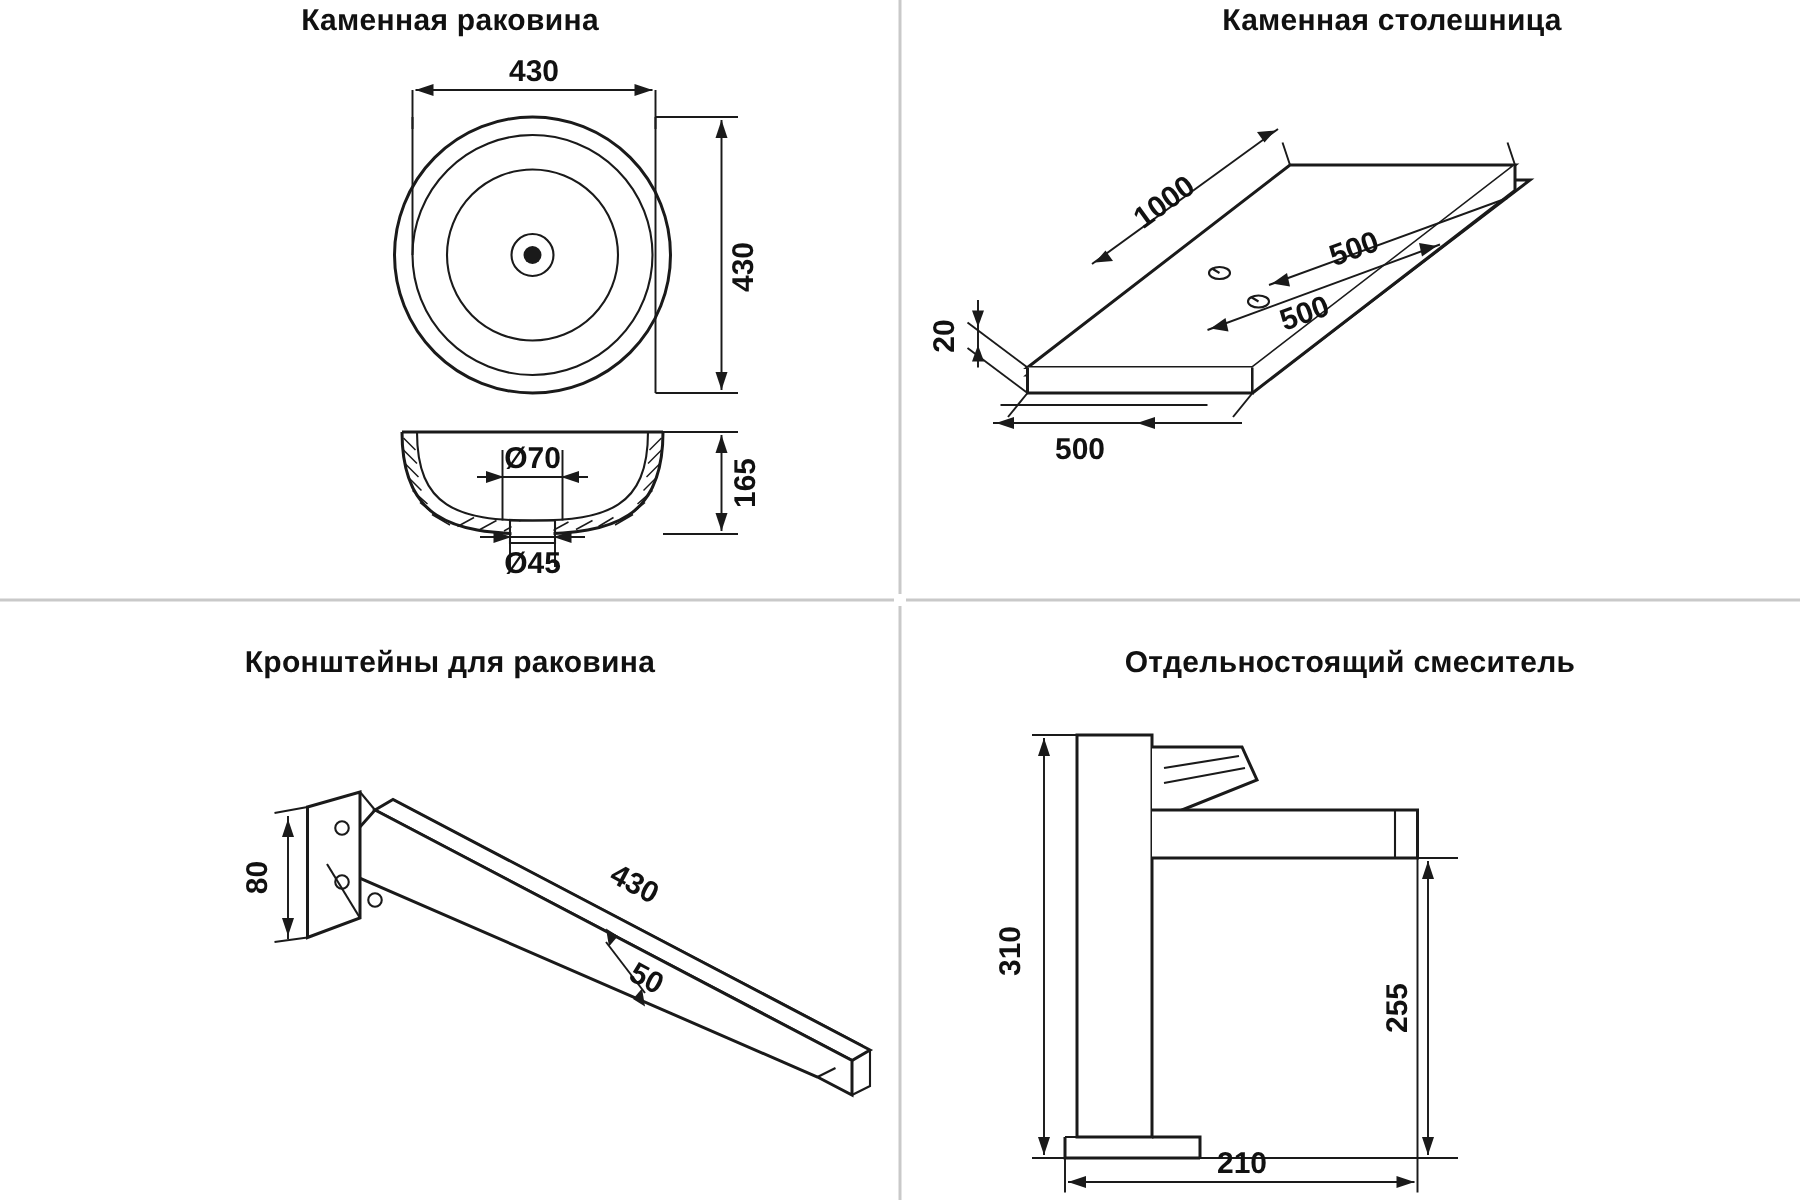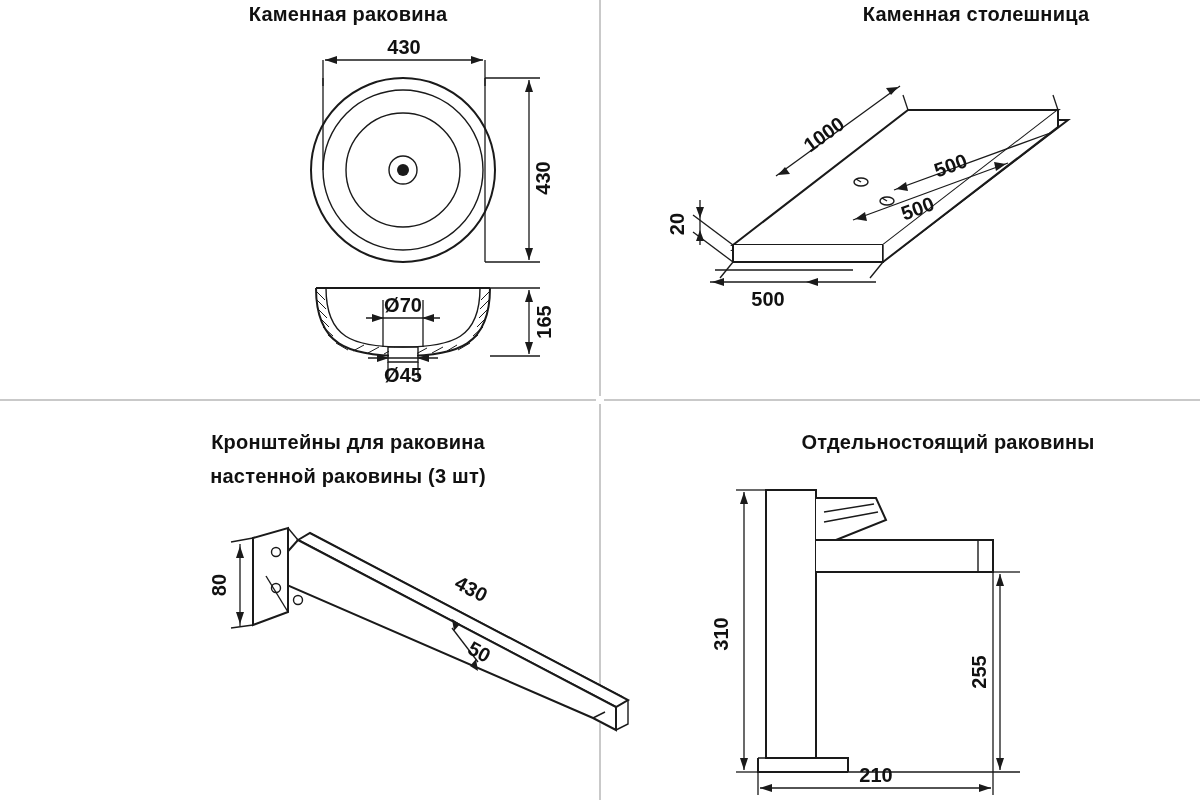--- a/index.html
+++ b/index.html
@@ -17,21 +17,20 @@
   }
   .sheet {
     position: absolute;
     left: 0; top: 0;
     width: 1200px;
     height: 800px;
   }
   .quadrant {
     position: absolute;
     box-sizing: border-box;
-    margin-left: 48px;
   }
   #q-tl { left: 0;   top: 0;   width: 600px; height: 400px; }
   #q-tr { left: 600px; top: 0; width: 656px; height: 400px; }
   #q-bl { left: 0;   top: 400px; width: 600px; height: 400px; }
   #q-br { left: 600px; top: 400px; width: 600px; height: 400px; }
 
   .panel-title {
     position: absolute;
     width: 100%;
     text-align: center;
@@ -258,21 +257,20 @@
         <path class="fill-dark" d="M64,282 l12,-4 v8 z"></path>
         <path class="fill-dark" d="M158,282 l12,-4 v8 z"></path>
         <path class="dim" d="M160,282 L228,282"></path>
         <text class="dimtext" x="120" y="306" text-anchor="middle">500</text>
       </g>
     </svg>
   </div>
 
   <div class="quadrant" id="q-bl">
     <div class="panel-title" id="title-bl">Кронштейны для раковина</div>
-    <div class="panel-title" style="top:62px;">настенной раковины (3 шт)</div>
 
     <svg class="drawing" width="600" height="400" viewBox="0 0 600 400">
 
       <g>
 
         <path class="fill-white" d="M250,140 L262,133 L580,300 L568,307 Z" stroke="none"></path>
         <path class="ln med" d="M250,140 L262,133 L580,300 L568,307 Z"></path>
 
         <path class="fill-white" d="M218,176 L250,140 L568,307 L568,330 Z" stroke="none"></path>
         <path class="ln med" d="M218,176 L250,140 L568,307 L568,330 L545,318 Z"></path>
@@ -307,21 +305,21 @@
       <g>
         <path class="dim" d="M404,228 L430,262"></path>
         <path class="fill-dark" d="M406,231 l-2,-12 l8,5 z"></path>
         <path class="fill-dark" d="M428,259 l2,12 l-8,-5 z"></path>
         <text class="dimtext" x="428" y="258" text-anchor="middle" transform="rotate(28 428,258)">50</text>
       </g>
     </svg>
   </div>
 
   <div class="quadrant" id="q-br">
-    <div class="panel-title" id="title-br">Отдельностоящий раковины</div>
+    <div class="panel-title" id="title-br">Отдельностоящий смеситель</div>
 
     <svg class="drawing" width="600" height="400" viewBox="0 0 600 400">
 
       <g>
 
         <path class="fill-white" d="M118,90 L168,90 L168,358 L118,358 Z" stroke="none"></path>
         <path class="ln med" d="M118,90 L168,90 L168,358 L118,358 Z"></path>
 
         <path class="ln med" d="M110,358 L110,372 L200,372"></path>
         <path class="ln med" d="M200,372 L200,358 L168,358"></path>

